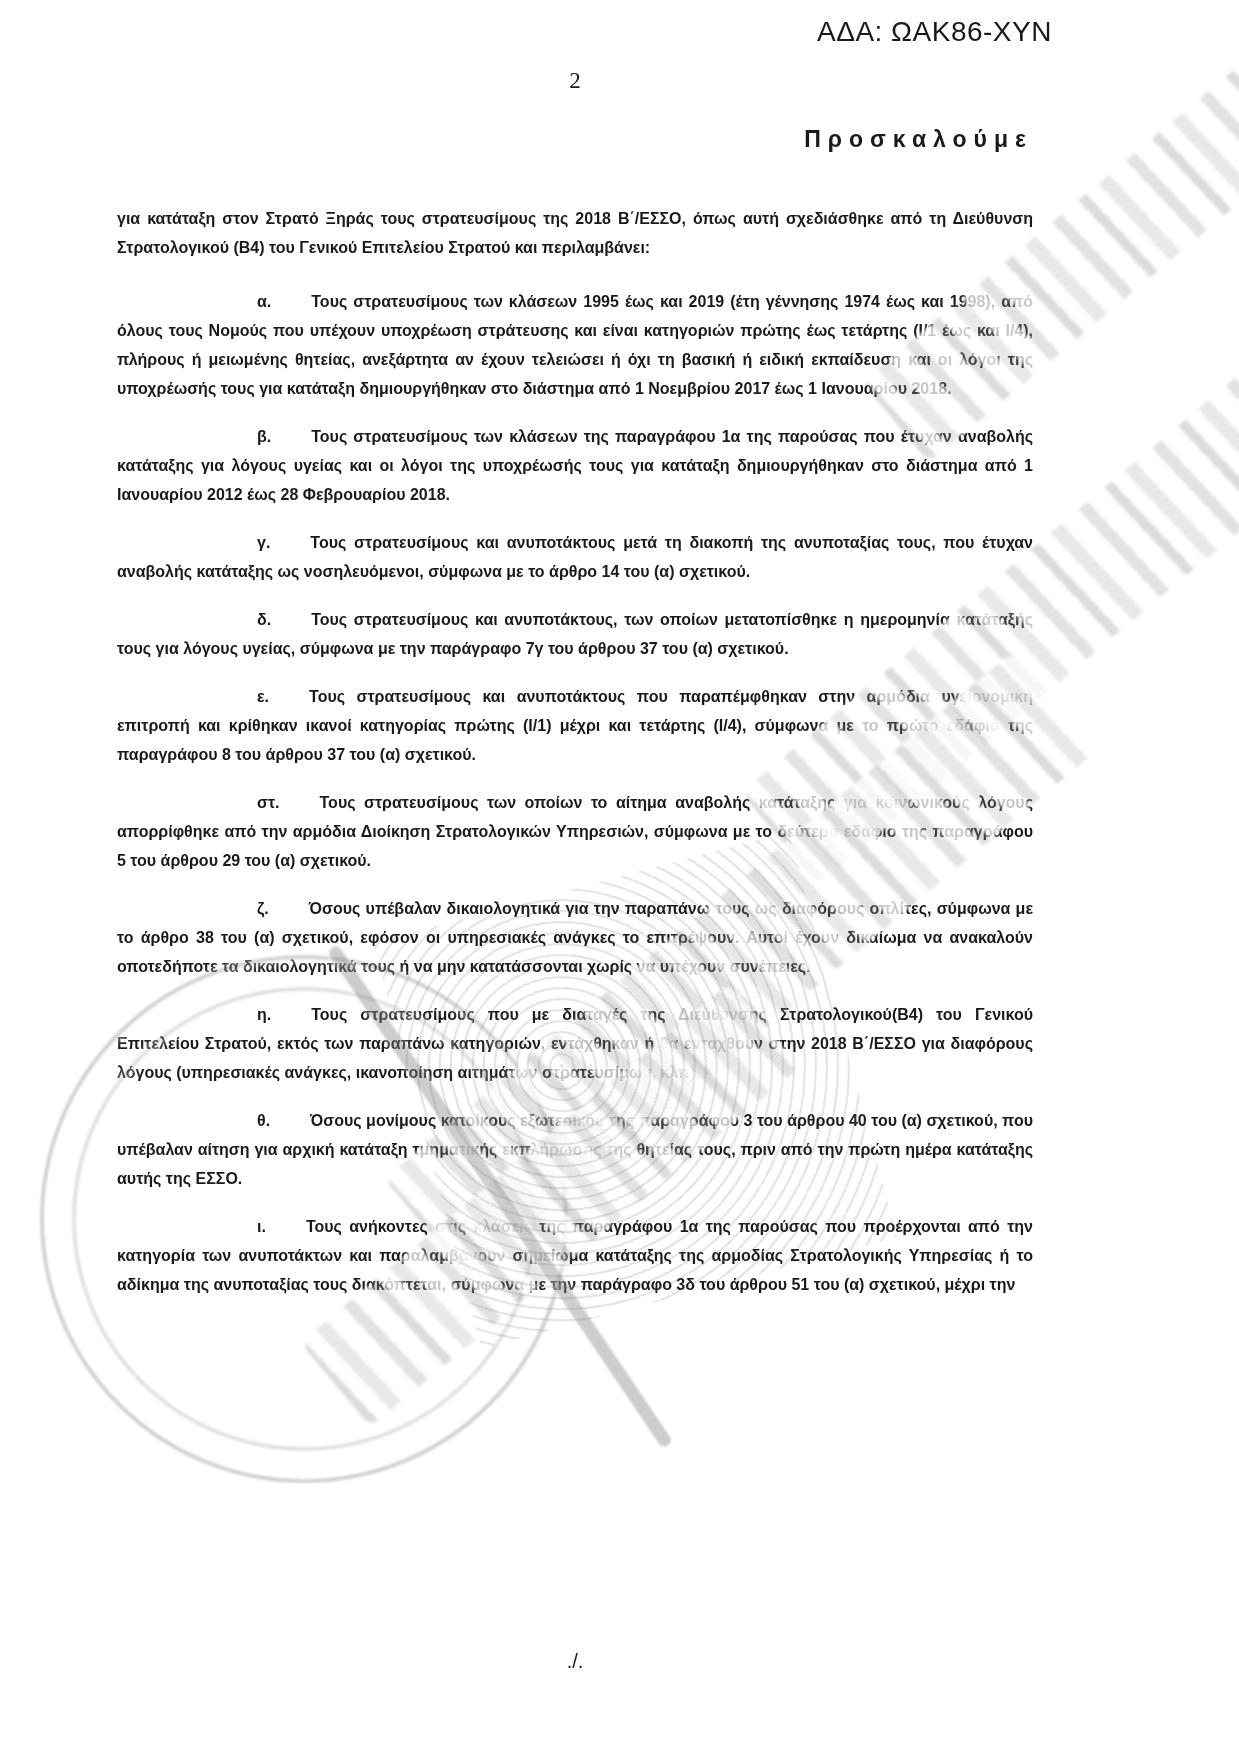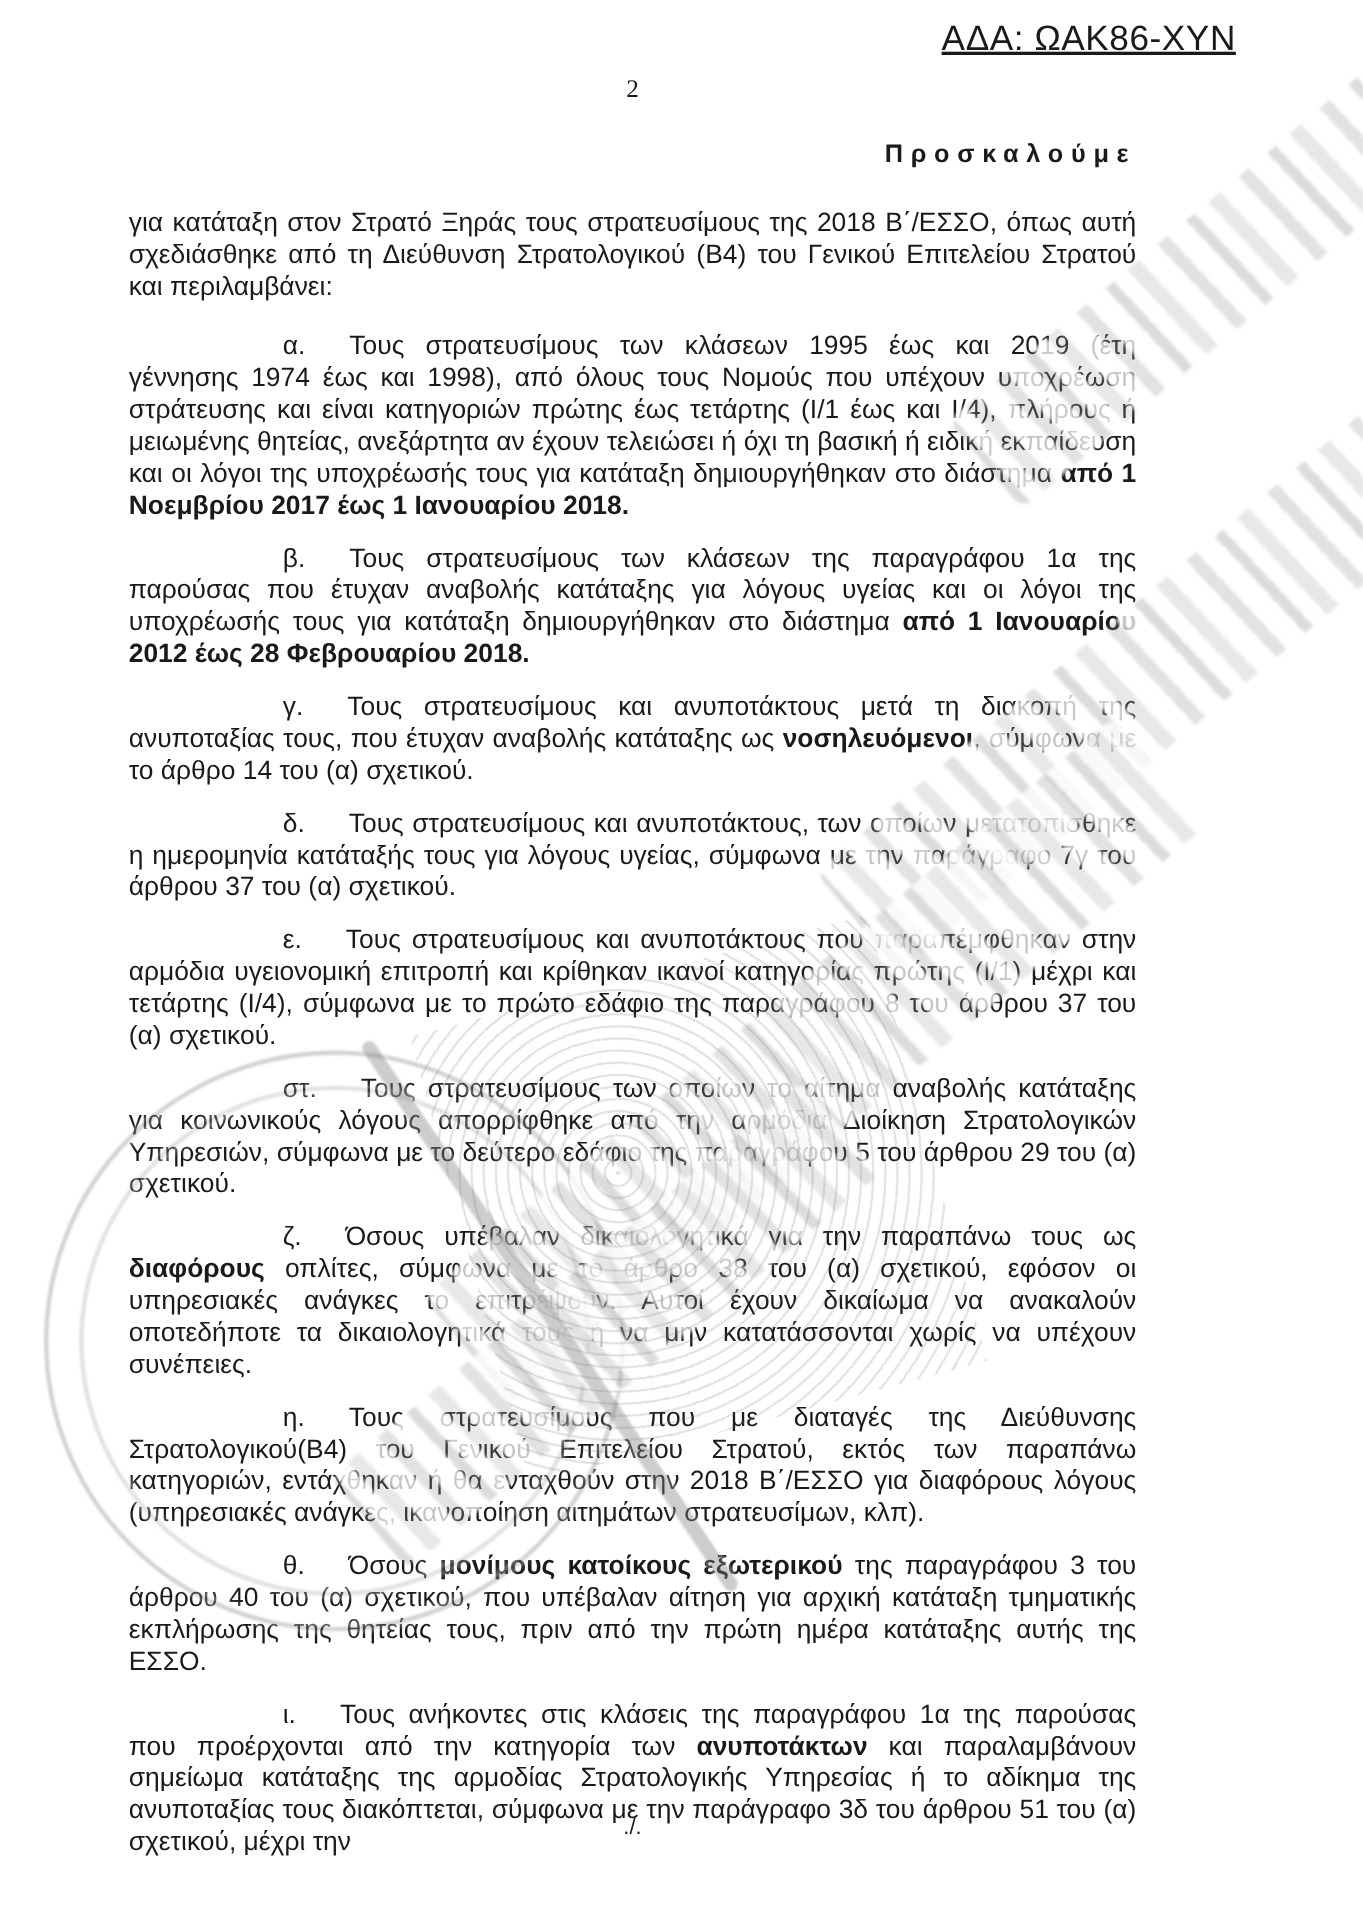--- a/index.html
+++ b/index.html
@@ -7,25 +7,24 @@
     position:relative;
     width:1239px;
     height:1754px;
     background:#ffffff;
     overflow:hidden;
     font-family:"Liberation Sans", sans-serif;
     color:#1a1a1a;
   }
   .ada{
     position:absolute;
-    left:856px; top:16px;
-    font-size:32px;
+    left:817px; top:16px;
+    font-size:28px;
     letter-spacing:0.5px;
     white-space:nowrap;
-    text-decoration:underline;
   }
   .pagenum{
     position:absolute;
     left:117px; top:68px;
     width:916px;
     text-align:center;
     font-size:23px;
     font-family:"Liberation Serif", serif;
   }
   .heading{
@@ -38,25 +37,26 @@
     font-weight:bold;
     letter-spacing:7px;
   }
   .content{
     position:absolute;
     left:117px; top:188px;
     width:916px;
     z-index:1;
   }
   .para{
-    margin:0 0 19px 0;
-    font-size:24px;
+    margin:16px 0 19px 0;
+    font-size:16px;
     line-height:29px;
     text-align:justify;
     text-indent:140px;
+    font-weight:bold;
   }
   .para.intro{
     text-indent:0;
     margin-bottom:25px;
   }
   .ptab{display:inline-block;width:40px;}
   .footer{
     position:absolute;
     left:117px; top:1650px;
     width:916px;

